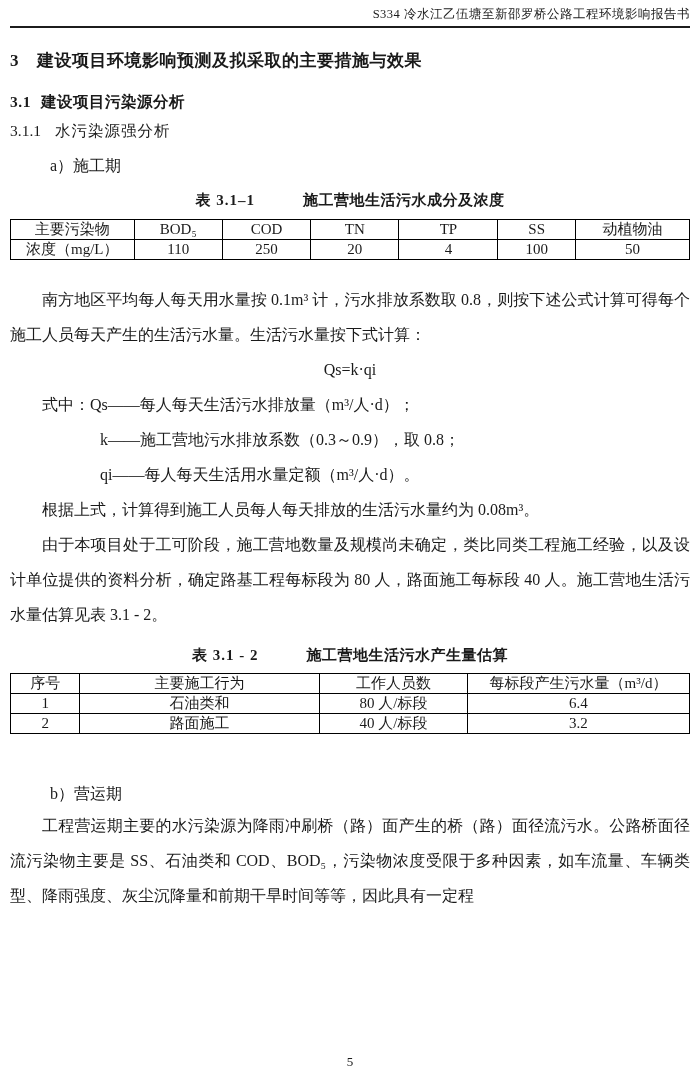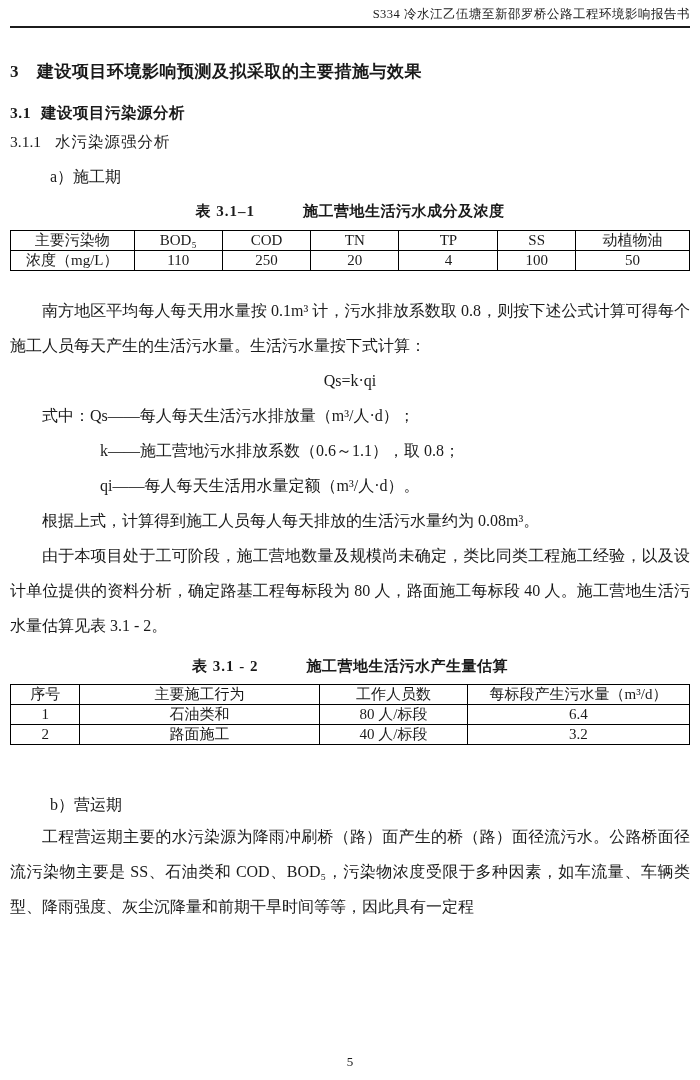--- a/index.html
+++ b/index.html
@@ -19,21 +19,21 @@
   .doc-header {
     padding-top: 6px;
     padding-bottom: 3px;
     text-align: right;
     font-size: 12.5px;
     letter-spacing: 0.5px;
     border-bottom: 2.5px solid #1c1c1c;
   }
   
   .h1 {
-    margin-top: 32px;
+    margin-top: 21px;
     font-family: "Liberation Sans", "DejaVu Sans", sans-serif;
     font-weight: bold;
     font-size: 17px;
     letter-spacing: 0.5px;
   }
   .h1 .num { font-family: "Liberation Serif", serif; margin-right: 18px; }
   .h2 {
     margin-top: 20px;
     font-family: "Liberation Sans", "DejaVu Sans", sans-serif;
     font-weight: bold;
@@ -180,21 +180,21 @@
     </tbody>
   </table>
 
   <div class="spacer-22"></div>
 
   <p class="para tight">南方地区平均每人每天用水量按 0.1m³ 计，污水排放系数取 0.8，则按下述公式计算可得每个施工人员每天产生的生活污水量。生活污水量按下式计算：</p>
 
   <div class="formula-line">Qs=k·qi</div>
 
   <div class="where-line">式中：Qs——每人每天生活污水排放量（m³/人·d）；</div>
-  <div class="where-line deep">k——施工营地污水排放系数（0.6～1.1），取 0.8；</div>
+  <div class="where-line deep">k——施工营地污水排放系数（0.3～0.9），取 0.8；</div>
   <div class="where-line deep">qi——每人每天生活用水量定额（m³/人·d）。</div>
 
   <p class="para tight">根据上式，计算得到施工人员每人每天排放的生活污水量约为 0.08m³。</p>
 
   <p class="para tight">由于本项目处于工可阶段，施工营地数量及规模尚未确定，类比同类工程施工经验，以及设计单位提供的资料分析，确定路基工程每标段为 80 人，路面施工每标段 40 人。施工营地生活污水量估算见表 3.1 - 2。</p>
 
   <div class="tbl-caption">
     <span class="cap-num">表 3.1 - 2</span><span class="cap-title">施工营地生活污水产生量估算</span>
   </div>
 

